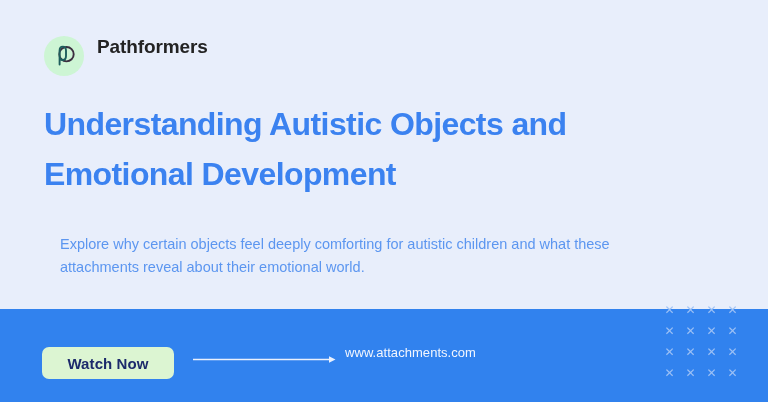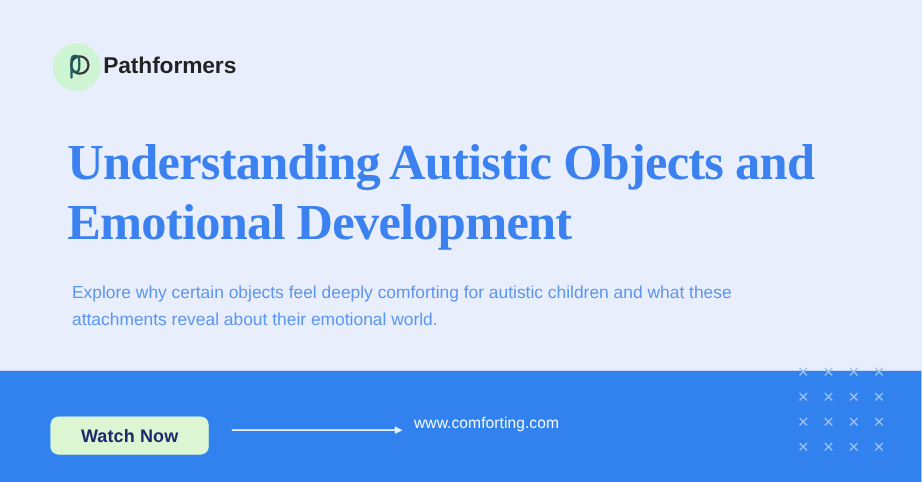--- a/index.html
+++ b/index.html
@@ -30,22 +30,22 @@
     width: 768px;
     height: 309px;
     background: #e8eefb;
   }
 
   .brand-row {
     position: absolute;
     left: 44px;
     top: 36px;
     display: flex;
-    align-items: center;
-    gap: 2px;
+    align-items: flex-start;
+    gap: 13px;
   }
 
   .brand-logo {
     width: 40px;
     height: 40px;
     border-radius: 50%;
     background: #cdf5d4;
     display: flex;
     align-items: center;
     justify-content: center;
@@ -58,27 +58,26 @@
     color: #232323;
     letter-spacing: -0.1px;
     white-space: nowrap;
   }
 
   .headline {
     position: absolute;
     left: 44px;
     top: 99px;
     width: 660px;
-    font-size: 42px;
+    font-size: 32px;
     line-height: 50px;
     font-weight: bold;
     color: #3b82f0;
     letter-spacing: -0.6px;
-    margin: 12px;
-    font-family: Liberation Serif, serif;
+    margin: 0;
   }
 
   .subtitle {
     position: absolute;
     left: 44px;
     top: 217px;
     width: 580px;
     font-size: 14.5px;
     line-height: 23px;
     color: #5c96f0;
@@ -180,21 +179,21 @@
 
     <button class="cta-button">Watch Now</button>
 
     <span class="arrow">
       <svg width="144" height="9" viewBox="0 0 144 9" aria-hidden="true">
         <line x1="0" y1="4.5" x2="137" y2="4.5" stroke="#e9f0fd" stroke-width="1.4"></line>
         <path d="M136 1.3 L142.5 4.5 L136 7.7 Z" fill="#e9f0fd"></path>
       </svg>
     </span>
 
-    <span class="site-url">www.comforting.com</span>
+    <span class="site-url">www.attachments.com</span>
   </div>
 
   <div class="x-grid">
       <span>✕</span>
       <span>✕</span>
       <span>✕</span>
       <span>✕</span>
       <span>✕</span>
       <span>✕</span>
       <span>✕</span>

